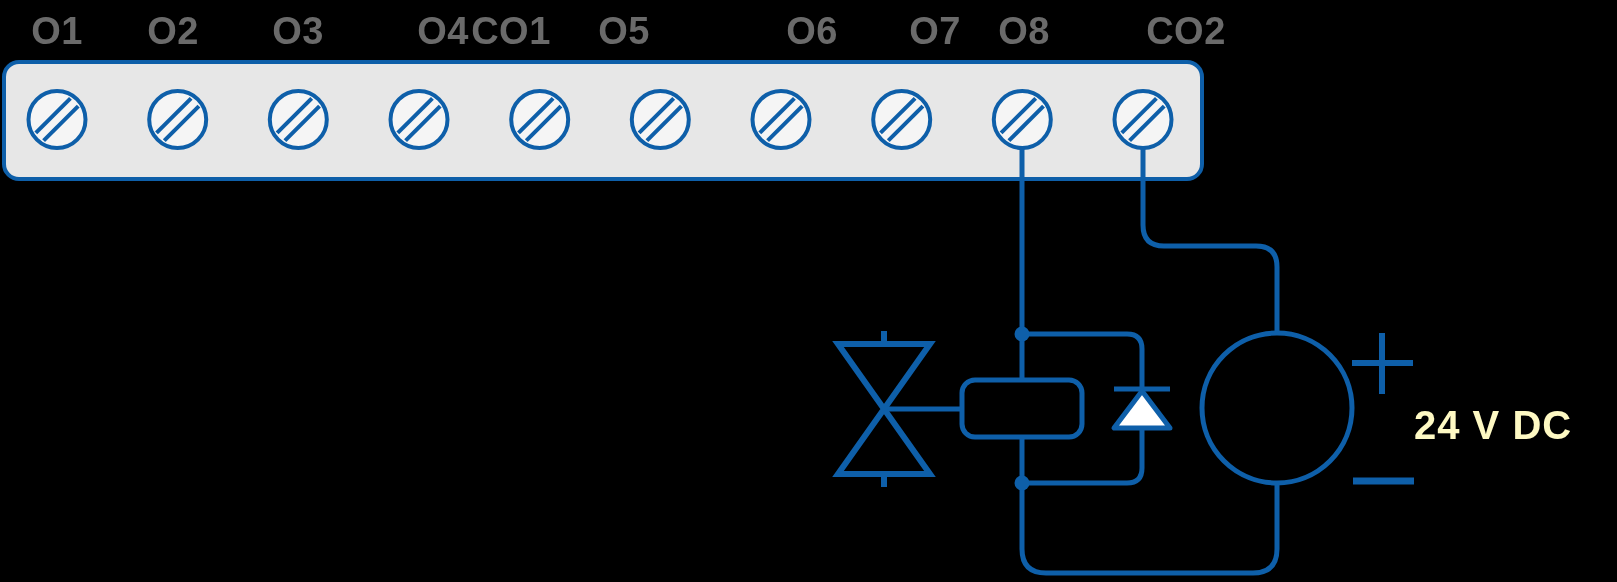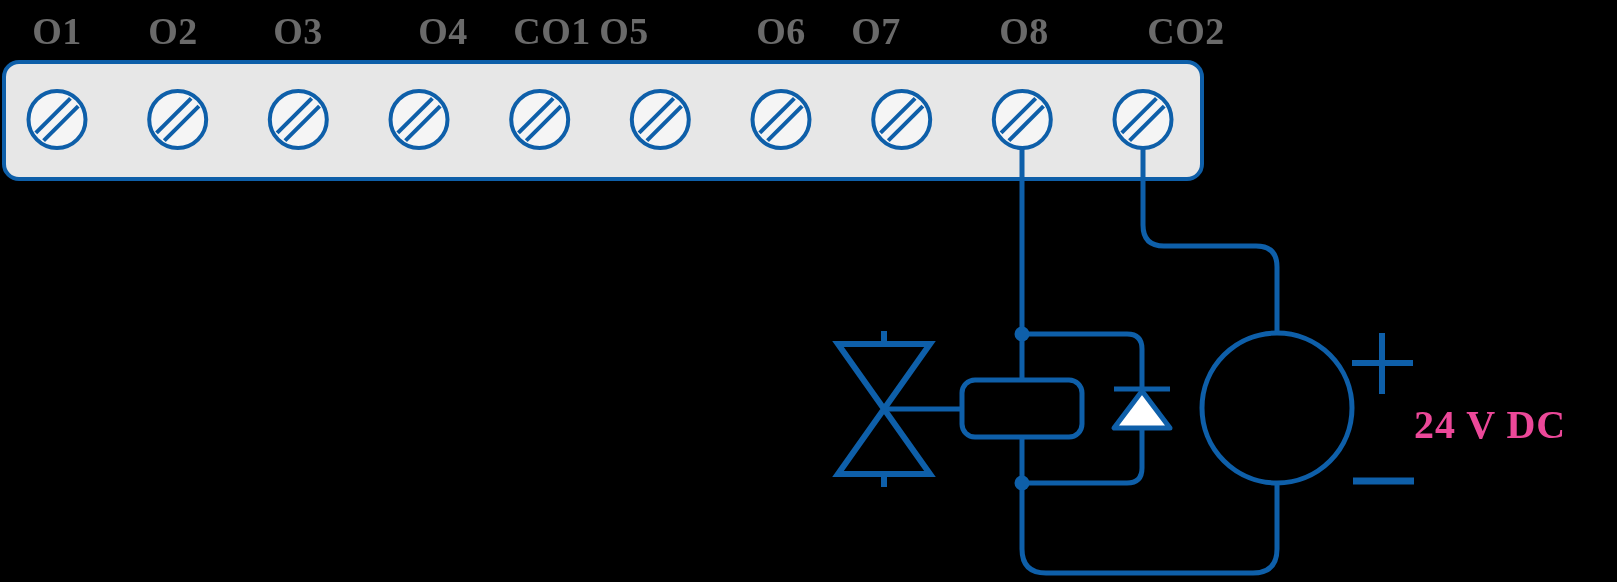--- a/index.html
+++ b/index.html
@@ -1,21 +1,21 @@
 <!DOCTYPE html>
 <html><head>
 <meta charset="utf-8">
 <style>
   html,body{margin:0;padding:0;background:#000;}
   .stage{
     position:relative;
     width:1617px;height:582px;
     background:#000;
     overflow:hidden;
-    font-family:Liberation Serif, serif;
+    font-family:Liberation Sans, sans-serif;
   }
   .stage svg{position:absolute;left:0;top:0;}
   .term-label{
     position:absolute;
     top:12px;
     transform:translateX(-50%);
     font-size:38px;
     font-weight:bold;
     line-height:1.0;
     color:#6a6a6a;
@@ -23,21 +23,21 @@
     white-space:nowrap;
     user-select:none;
   }
   .psu-label{
     position:absolute;
     left:1414px;
     top:405px;
     font-size:40px;
     font-weight:bold;
     line-height:1.0;
-    color:#ec4899;
+    color:#fef9c3;
     letter-spacing:1px;
     white-space:nowrap;
     user-select:none;
   }
 </style>
 </head>
 <body>
 
 <div class="stage">
 
@@ -136,22 +136,22 @@
         <line x1="1382" y1="333" x2="1382" y2="394"></line>
       </g>
       <line x1="1353" y1="481" x2="1414" y2="481" stroke-width="7"></line>
     </g>
   </svg>
 
   <div class="term-label" style="left:57px">O1</div>
   <div class="term-label" style="left:173px">O2</div>
   <div class="term-label" style="left:298px">O3</div>
   <div class="term-label" style="left:443px">O4</div>
-  <div class="term-label" style="left:552px">CO1</div>
+  <div class="term-label" style="left:511px">CO1</div>
   <div class="term-label" style="left:624px">O5</div>
-  <div class="term-label" style="left:781px">O6</div>
-  <div class="term-label" style="left:876px">O7</div>
+  <div class="term-label" style="left:812px">O6</div>
+  <div class="term-label" style="left:935px">O7</div>
   <div class="term-label" style="left:1024px">O8</div>
   <div class="term-label" style="left:1186px">CO2</div>
 
   <div class="psu-label">24 V DC</div>
 
 </div>
 
 </body></html>

